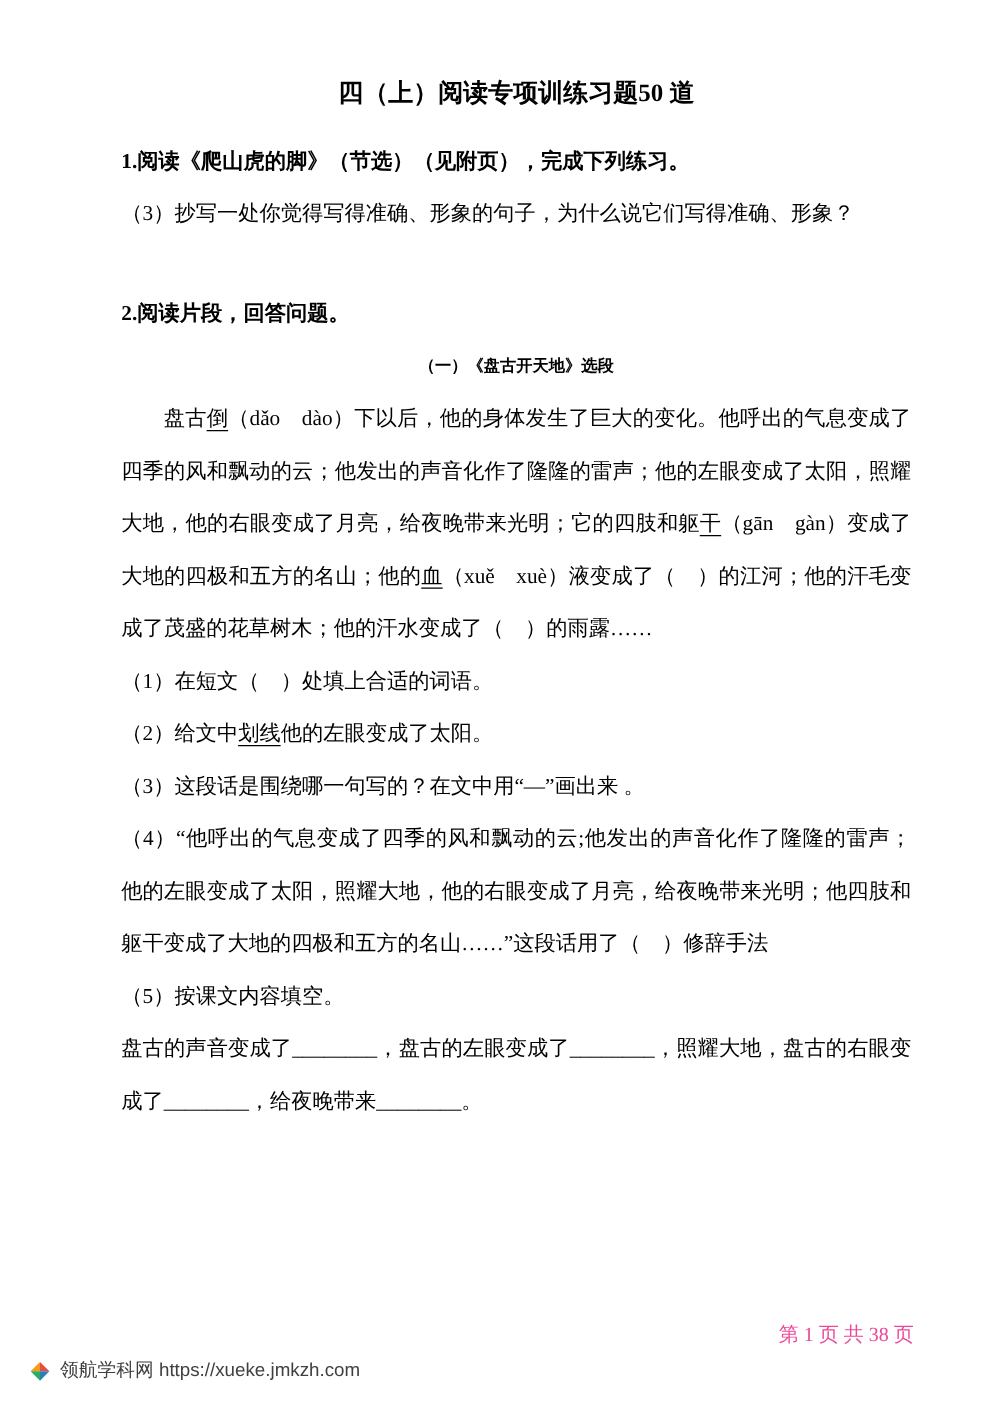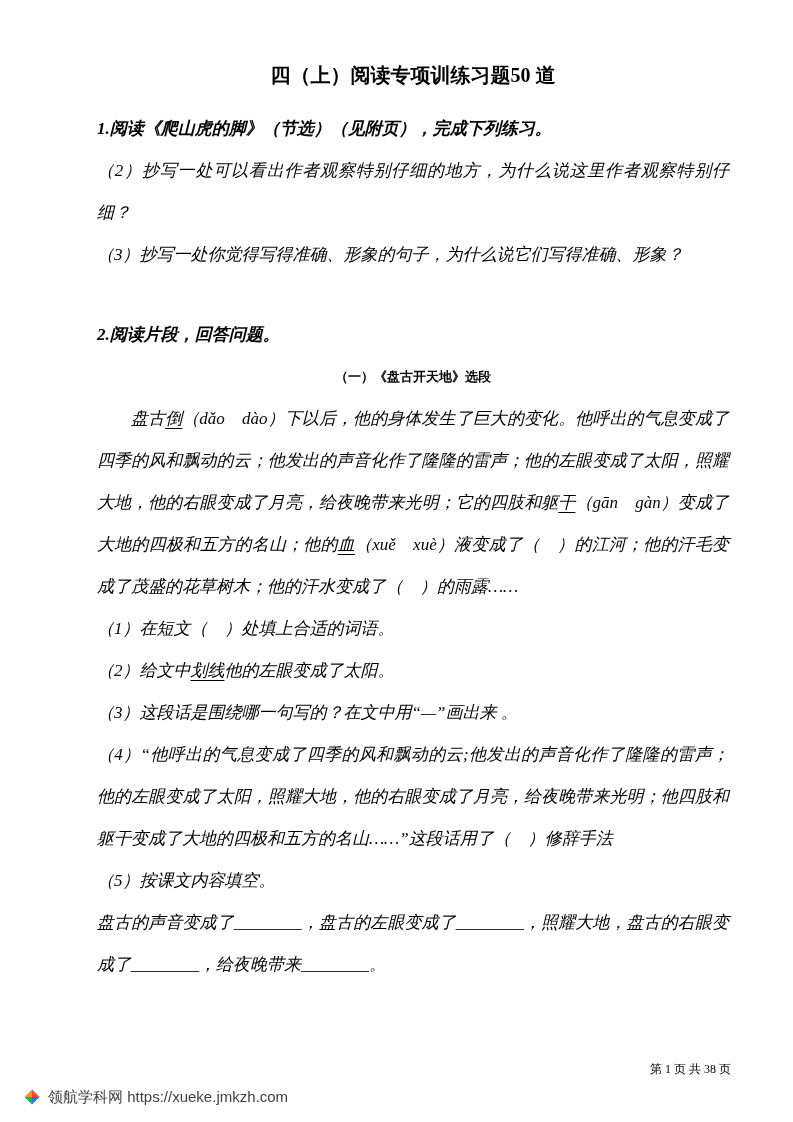--- a/index.html
+++ b/index.html
@@ -20,43 +20,42 @@
     font-size: 20px;
     font-weight: 700;
     text-align: center;
     margin: 0 0 16px 0;
     line-height: 34px;
   }
   .para {
     margin: 0;
     line-height: 42px;
     text-align: justify;
-    font-style: italic;
   }
   .bold { font-weight: 700; }
   .sec-gap { margin-top: 38px; }
   .subtitle {
     text-align: center;
     font-weight: 700;
     font-size: 13px;
     margin: 0;
     line-height: 42px;
   }
   .passage { text-indent: 2em; }
   .u {
     text-decoration: underline;
     text-underline-offset: 4px;
   }
   .footer-pageinfo {
     position: absolute;
     right: 70px;
     bottom: 44px;
-    font-size: 12px;
+    font-size: 16px;
     line-height: 18px;
-    color: #000000;
+    color: #ec4899;
   }
   .footer-site {
     position: absolute;
     left: 0;
     right: 0;
     bottom: 14px;
     display: flex;
     align-items: center;
     justify-content: flex-start;
     gap: 7px;
@@ -68,21 +67,20 @@
   .logo { display: inline-block; width: 18px; height: 18px; }
 </style>
 </head>
 <body>
 
 <div class="page">
 
   <h1 class="title">四（上）阅读专项训练习题50 道</h1>
 
   <p class="para bold">1.阅读《爬山虎的脚》（节选）（见附页），完成下列练习。</p>
-  <p class="para">（2）抄写一处可以看出作者观察特别仔细的地方，为什么说这里作者观察特别仔细？</p>
   <p class="para">（3）抄写一处你觉得写得准确、形象的句子，为什么说它们写得准确、形象？</p>
 
   <p class="para bold sec-gap">2.阅读片段，回答问题。</p>
   <h2 class="subtitle">（一）《盘古开天地》选段</h2>
 
   <p class="para passage"><span>盘古</span><span class="u">倒</span><span>（dǎo　dào）下以后，他的身体发生了巨大的变化。他呼出的气息变成了四季的风和飘动的云；他发出的声音化作了隆隆的雷声；他的左眼变成了太阳，照耀大地，他的右眼变成了月亮，给夜晚带来光明；它的四肢和躯</span><span class="u">干</span><span>（gān　gàn）变成了大地的四极和五方的名山；他的</span><span class="u">血</span><span>（xuě　xuè）液变成了（　）的江河；他的汗毛变成了茂盛的花草树木；他的汗水变成了（　）的雨露……</span></p>
 
   <p class="para">（1）在短文（　）处填上合适的词语。</p>
   <p class="para"><span>（2）给文中</span><span class="u">划线</span><span>他的左眼变成了太阳。</span></p>
   <p class="para">（3）这段话是围绕哪一句写的？在文中用“—”画出来 。</p>

